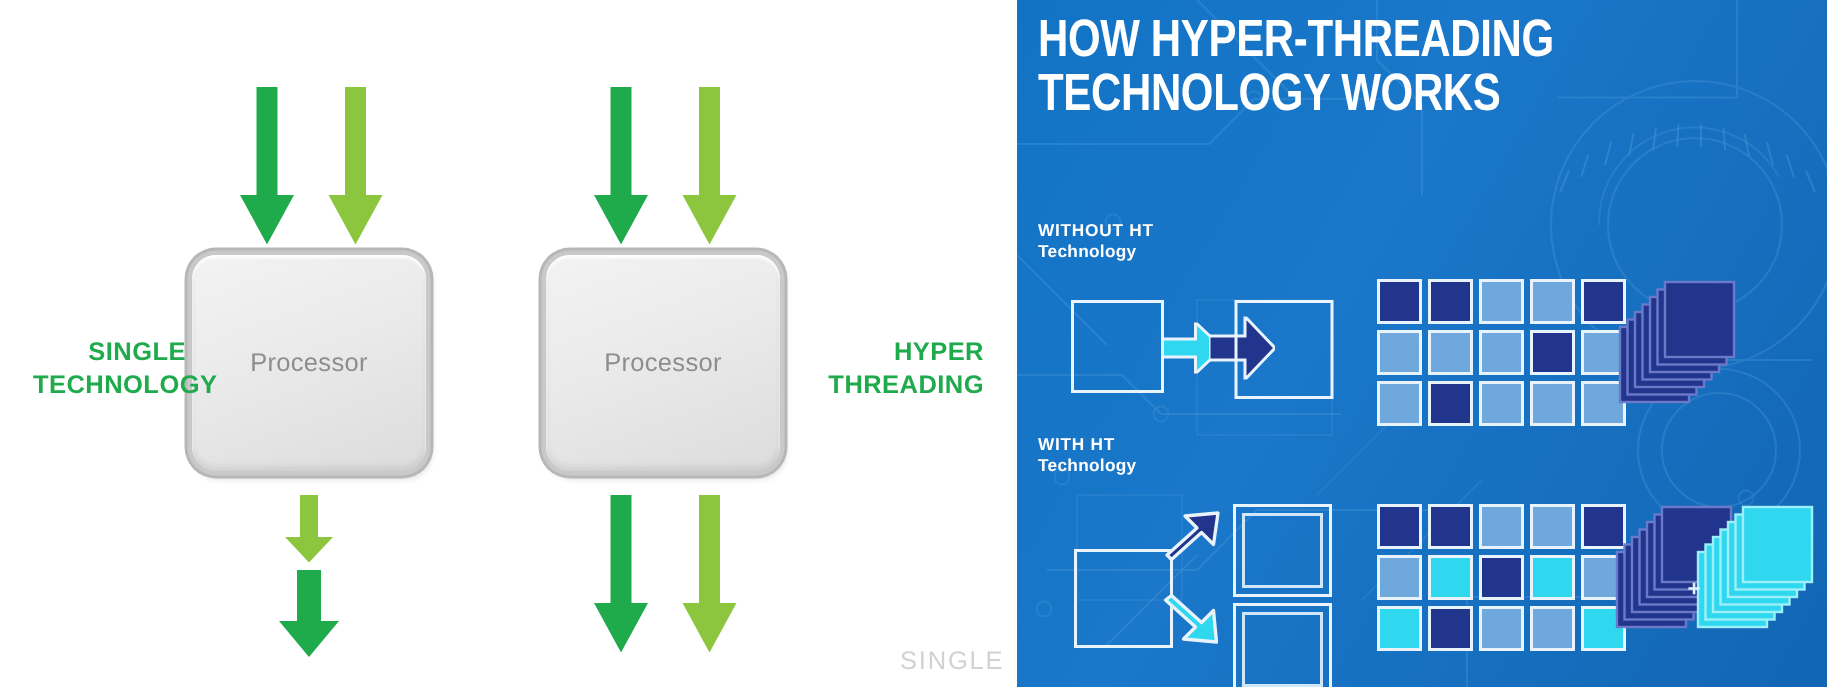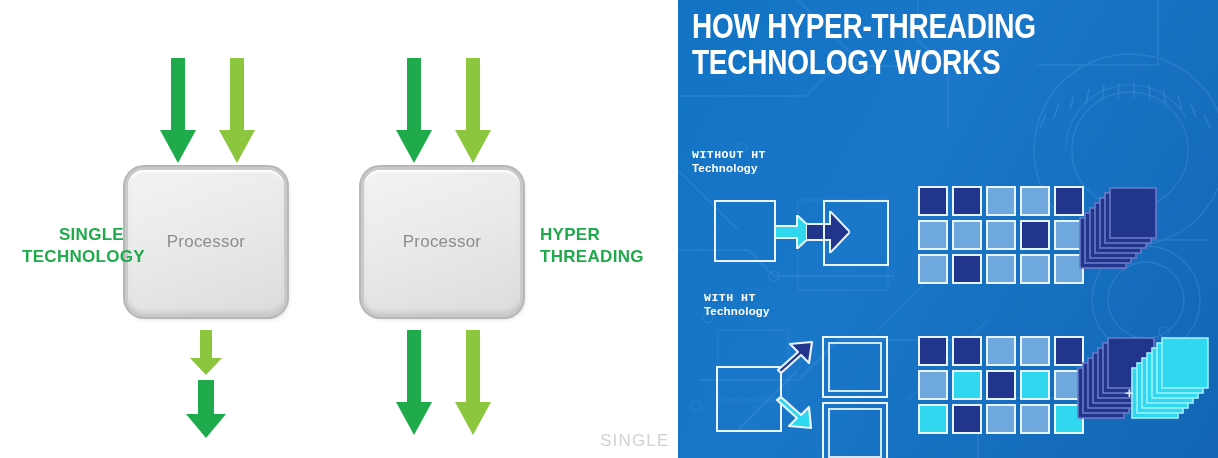--- a/index.html
+++ b/index.html
@@ -23,39 +23,39 @@
   .proc-label{font-size:17px;color:#8d8d8d;letter-spacing:.2px;font-family:"Liberation Sans",sans-serif;}
 
   #proc-left{left:128px;top:170px;}
   #proc-right{left:364px;top:170px;}
 
   .arrow{position:absolute;}
   .arrow svg{display:block;}
 
   .side-label{position:absolute;font-weight:bold;font-size:17px;line-height:22px;color:#1faa4c;letter-spacing:.3px;}
   #label-single{left:22px;top:224px;width:102px;text-align:right;}
-  #label-hyper{left:540px;top:224px;width:116px;text-align:left;}
+  #label-hyper{left:540px;top:224px;width:116px;text-align:right;}
 
   #watermark{position:absolute;left:600px;top:431px;font-size:17px;letter-spacing:1.2px;color:#d2d2d2;font-weight:500;}
 
   
   #right-panel{position:absolute;left:678px;top:0;width:540px;height:458px;
     background:linear-gradient(120deg,#1273c4 0%,#1a77c9 40%,#1266b4 100%);
     overflow:hidden;}
   #circuit{position:absolute;left:0;top:0;width:540px;height:458px;opacity:.5;}
 
   #ht-title{position:absolute;left:14px;top:8px;width:430px;color:#ffffff;
     font-weight:bold;font-size:35px;line-height:36px;letter-spacing:-0.3px;
     transform:scaleX(0.80);transform-origin:left top;white-space:pre-line;}
 
   .sec-label{position:absolute;color:#ffffff;}
-  .sec-label .l1{font-weight:bold;font-size:11.5px;letter-spacing:.5px;line-height:13px;font-family:Liberation Mono, monospace;}
+  .sec-label .l1{font-weight:bold;font-size:11.5px;letter-spacing:.5px;line-height:13px;}
   .sec-label .l2{font-weight:bold;font-size:11.5px;letter-spacing:.2px;line-height:14px;}
   #lbl-without{left:14px;top:148px;}
-  #lbl-with{left:26px;top:291px;}
+  #lbl-with{left:14px;top:291px;}
 
   .obox{position:absolute;border:2.5px solid #eaf4ff;background:transparent;}
   .obox-inner{position:absolute;border:2px solid #cfe6fb;}
 
   .grid{position:absolute;display:grid;grid-template-columns:repeat(5,30px);grid-template-rows:repeat(3,30px);gap:4px;}
   .cell{width:30px;height:30px;border:2px solid #e9f3fd;box-sizing:border-box;}
 
   .stack{position:absolute;}
 
   #plus{position:absolute;left:1123px;top:381px;color:#dff0fb;font-size:15px;font-weight:bold;}

